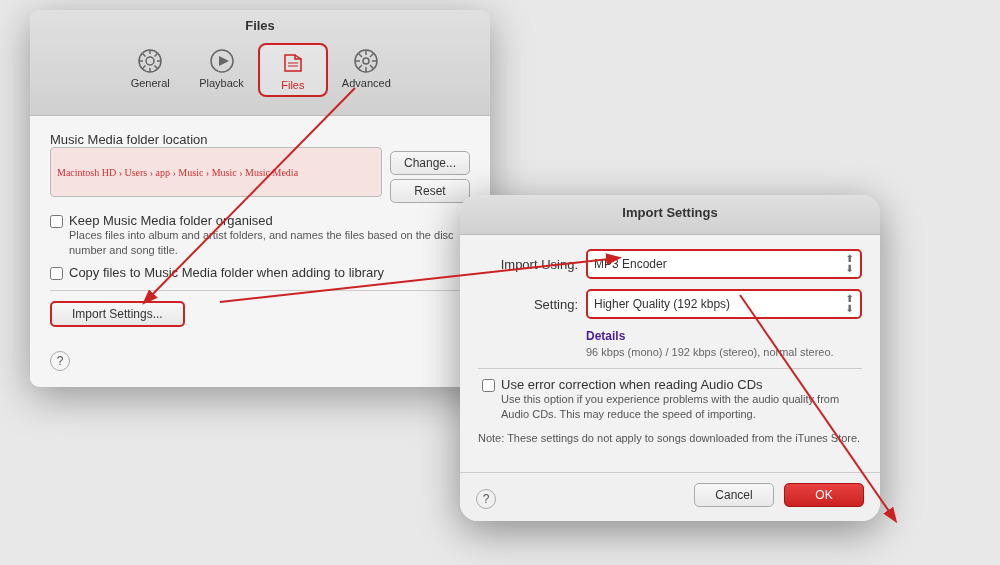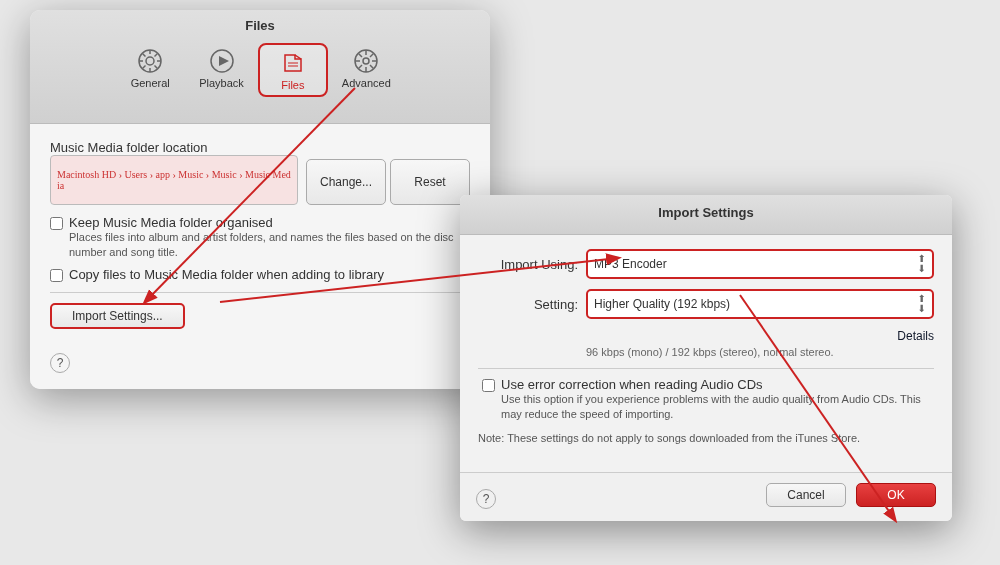--- a/index.html
+++ b/index.html
@@ -22,21 +22,21 @@
       background: #f2f2f2;
       border-radius: 10px;
       box-shadow: 0 10px 40px rgba(0,0,0,0.35);
       overflow: hidden;
     }
 
     .dialog-title-bar {
       background: linear-gradient(to bottom, #e0e0e0, #d0d0d0);
       border-bottom: 1px solid #bbb;
       text-align: center;
-      padding: 8px 12px 20px;
+      padding: 8px 12px 12px;
     }
     .dialog-title-bar h2 {
       font-size: 13px;
       font-weight: 600;
       color: #333;
       margin-bottom: 6px;
     }
 
     .toolbar-tabs {
       display: flex;
@@ -108,21 +108,21 @@
       padding: 4px 6px;
     }
     .folder-path-text {
       font-size: 10px;
       color: #cc3333;
       word-break: break-all;
     }
 
     .button-stack {
       display: flex;
-      flex-direction: row;
+      flex-direction: column;
       gap: 4px;
       justify-content: flex-start;
       padding-top: 4px;
     }
 
     .btn {
       background: linear-gradient(to bottom, #f7f7f7, #e8e8e8);
       border: 1px solid #aaa;
       border-radius: 5px;
       padding: 4px 12px;
@@ -194,23 +194,23 @@
       height: 565px;
       pointer-events: none;
       z-index: 10;
     }
 
     
     .dialog-import {
       position: absolute;
       top: 195px;
       left: 460px;
-      width: 492px;
+      width: 420px;
       background: #f2f2f2;
-      border-radius: 6px;
+      border-radius: 18px;
       box-shadow: 0 10px 40px rgba(0,0,0,0.4);
       overflow: hidden;
       z-index: 5;
     }
 
     .dialog-import .dialog-title-bar {
       padding: 10px 12px 8px;
     }
 
     .import-body {
@@ -251,24 +251,23 @@
       color: #666;
       line-height: 1;
     }
 
     .details-section {
       margin-left: 108px;
       margin-bottom: 10px;
     }
     .details-label {
       font-size: 12px;
-      font-weight: 400;
-      color: #0f172a;
+      font-weight: 700;
+      color: #4c1d95;
       margin-bottom: 3px;
-      text-align: right;
     }
     .details-text {
       font-size: 11px;
       color: #666;
     }
 
     .divider-line {
       height: 1px;
       background: #ccc;
       margin: 8px 0;

